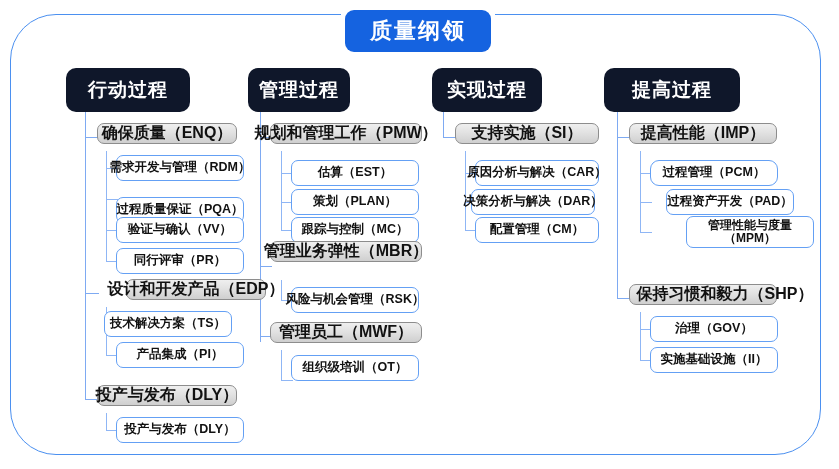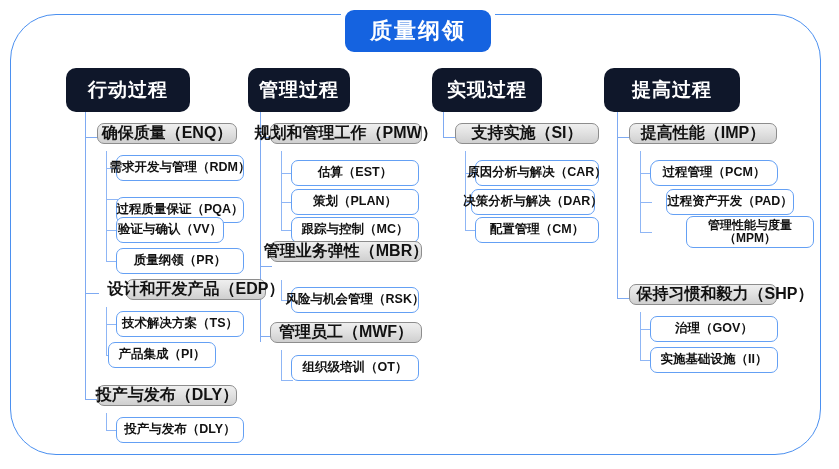--- a/index.html
+++ b/index.html
@@ -119,34 +119,34 @@
     <div class="group-box" style="left:97px;top:123px;width:140px;">确保质量（ENQ）</div>
     <div class="vline sub" style="left:106px;top:151px;height:110px;"></div>
 
     <div class="hline sub" style="left:106px;top:168px;width:12px;"></div>
     <div class="leaf-box" style="left:116px;top:155px;width:128px;">需求开发与管理（RDM）</div>
 
     <div class="hline sub" style="left:106px;top:199px;width:12px;"></div>
     <div class="leaf-box" style="left:116px;top:186px;width:128px;margin-top:11px;">过程质量保证（PQA）</div>
 
     <div class="hline sub" style="left:106px;top:230px;width:12px;"></div>
-    <div class="leaf-box" style="left:116px;top:217px;width:108px;">验证与确认（VV）</div>
+    <div class="leaf-box" style="left:116px;top:217px;width:128px;">验证与确认（VV）</div>
 
     <div class="hline sub" style="left:106px;top:261px;width:12px;"></div>
-    <div class="leaf-box" style="left:116px;top:248px;width:128px;">质量纲领（PR）</div>
+    <div class="leaf-box" style="left:116px;top:248px;width:128px;">同行评审（PR）</div>
 
     <div class="hline" style="left:85px;top:293px;width:14px;"></div>
     <div class="group-box" style="left:97px;top:279px;width:140px;margin-left:29px;">设计和开发产品（EDP）</div>
     <div class="vline sub" style="left:106px;top:307px;height:48px;"></div>
 
     <div class="hline sub" style="left:106px;top:324px;width:12px;"></div>
-    <div class="leaf-box" style="left:116px;top:311px;width:128px;">技术解决方案（TS）</div>
+    <div class="leaf-box" style="left:104px;top:311px;width:128px;">技术解决方案（TS）</div>
 
     <div class="hline sub" style="left:106px;top:355px;width:12px;"></div>
-    <div class="leaf-box" style="left:108px;top:342px;width:108px;">产品集成（PI）</div>
+    <div class="leaf-box" style="left:116px;top:342px;width:128px;">产品集成（PI）</div>
 
     <div class="hline" style="left:85px;top:399px;width:14px;"></div>
     <div class="group-box" style="left:97px;top:385px;width:140px;">投产与发布（DLY）</div>
     <div class="vline sub" style="left:106px;top:413px;height:17px;"></div>
 
     <div class="hline sub" style="left:106px;top:430px;width:12px;"></div>
     <div class="leaf-box" style="left:116px;top:417px;width:128px;">投产与发布（DLY）</div>
   </div>
 
   <div class="col">

